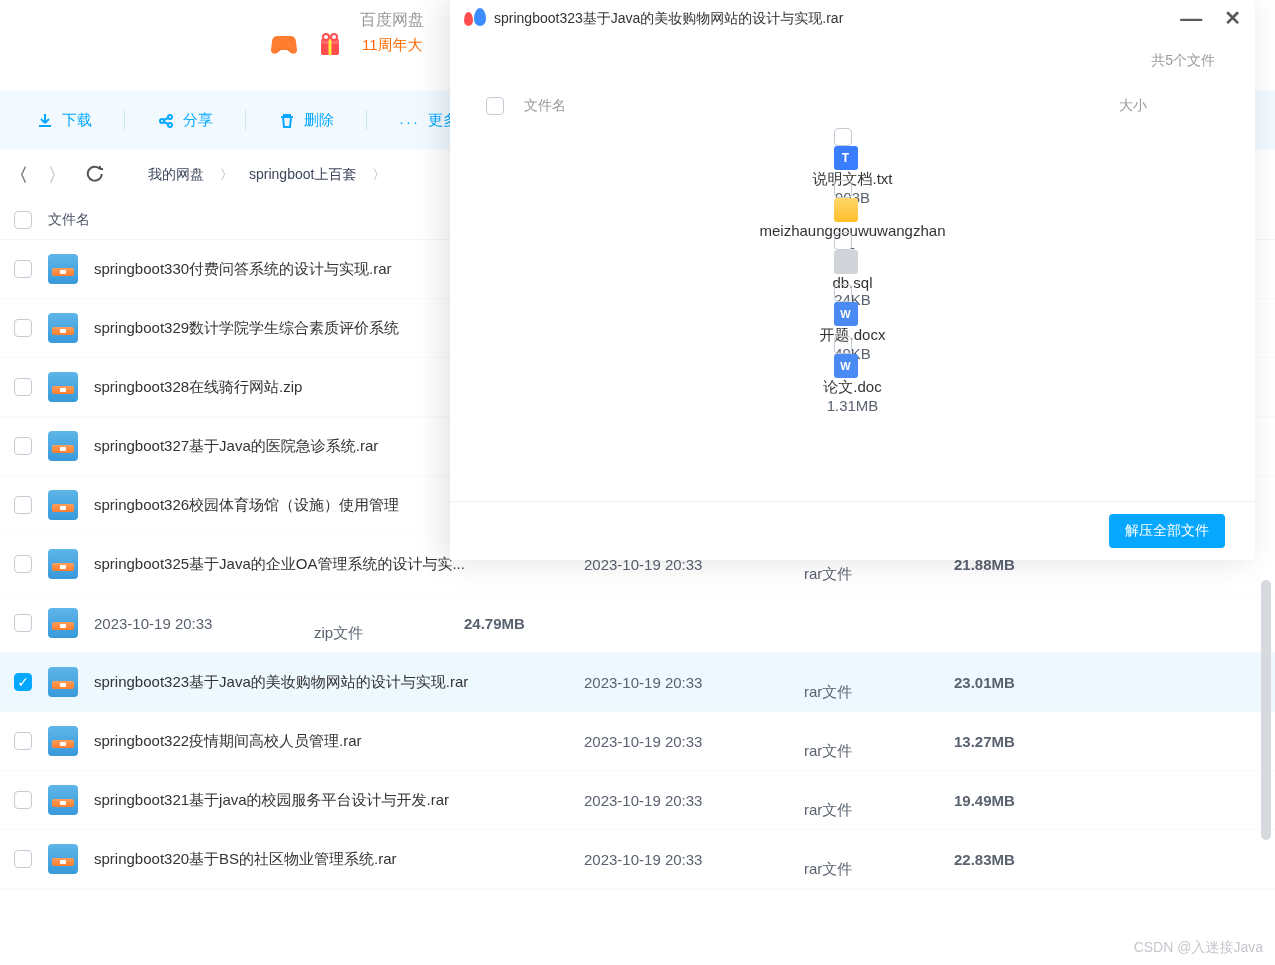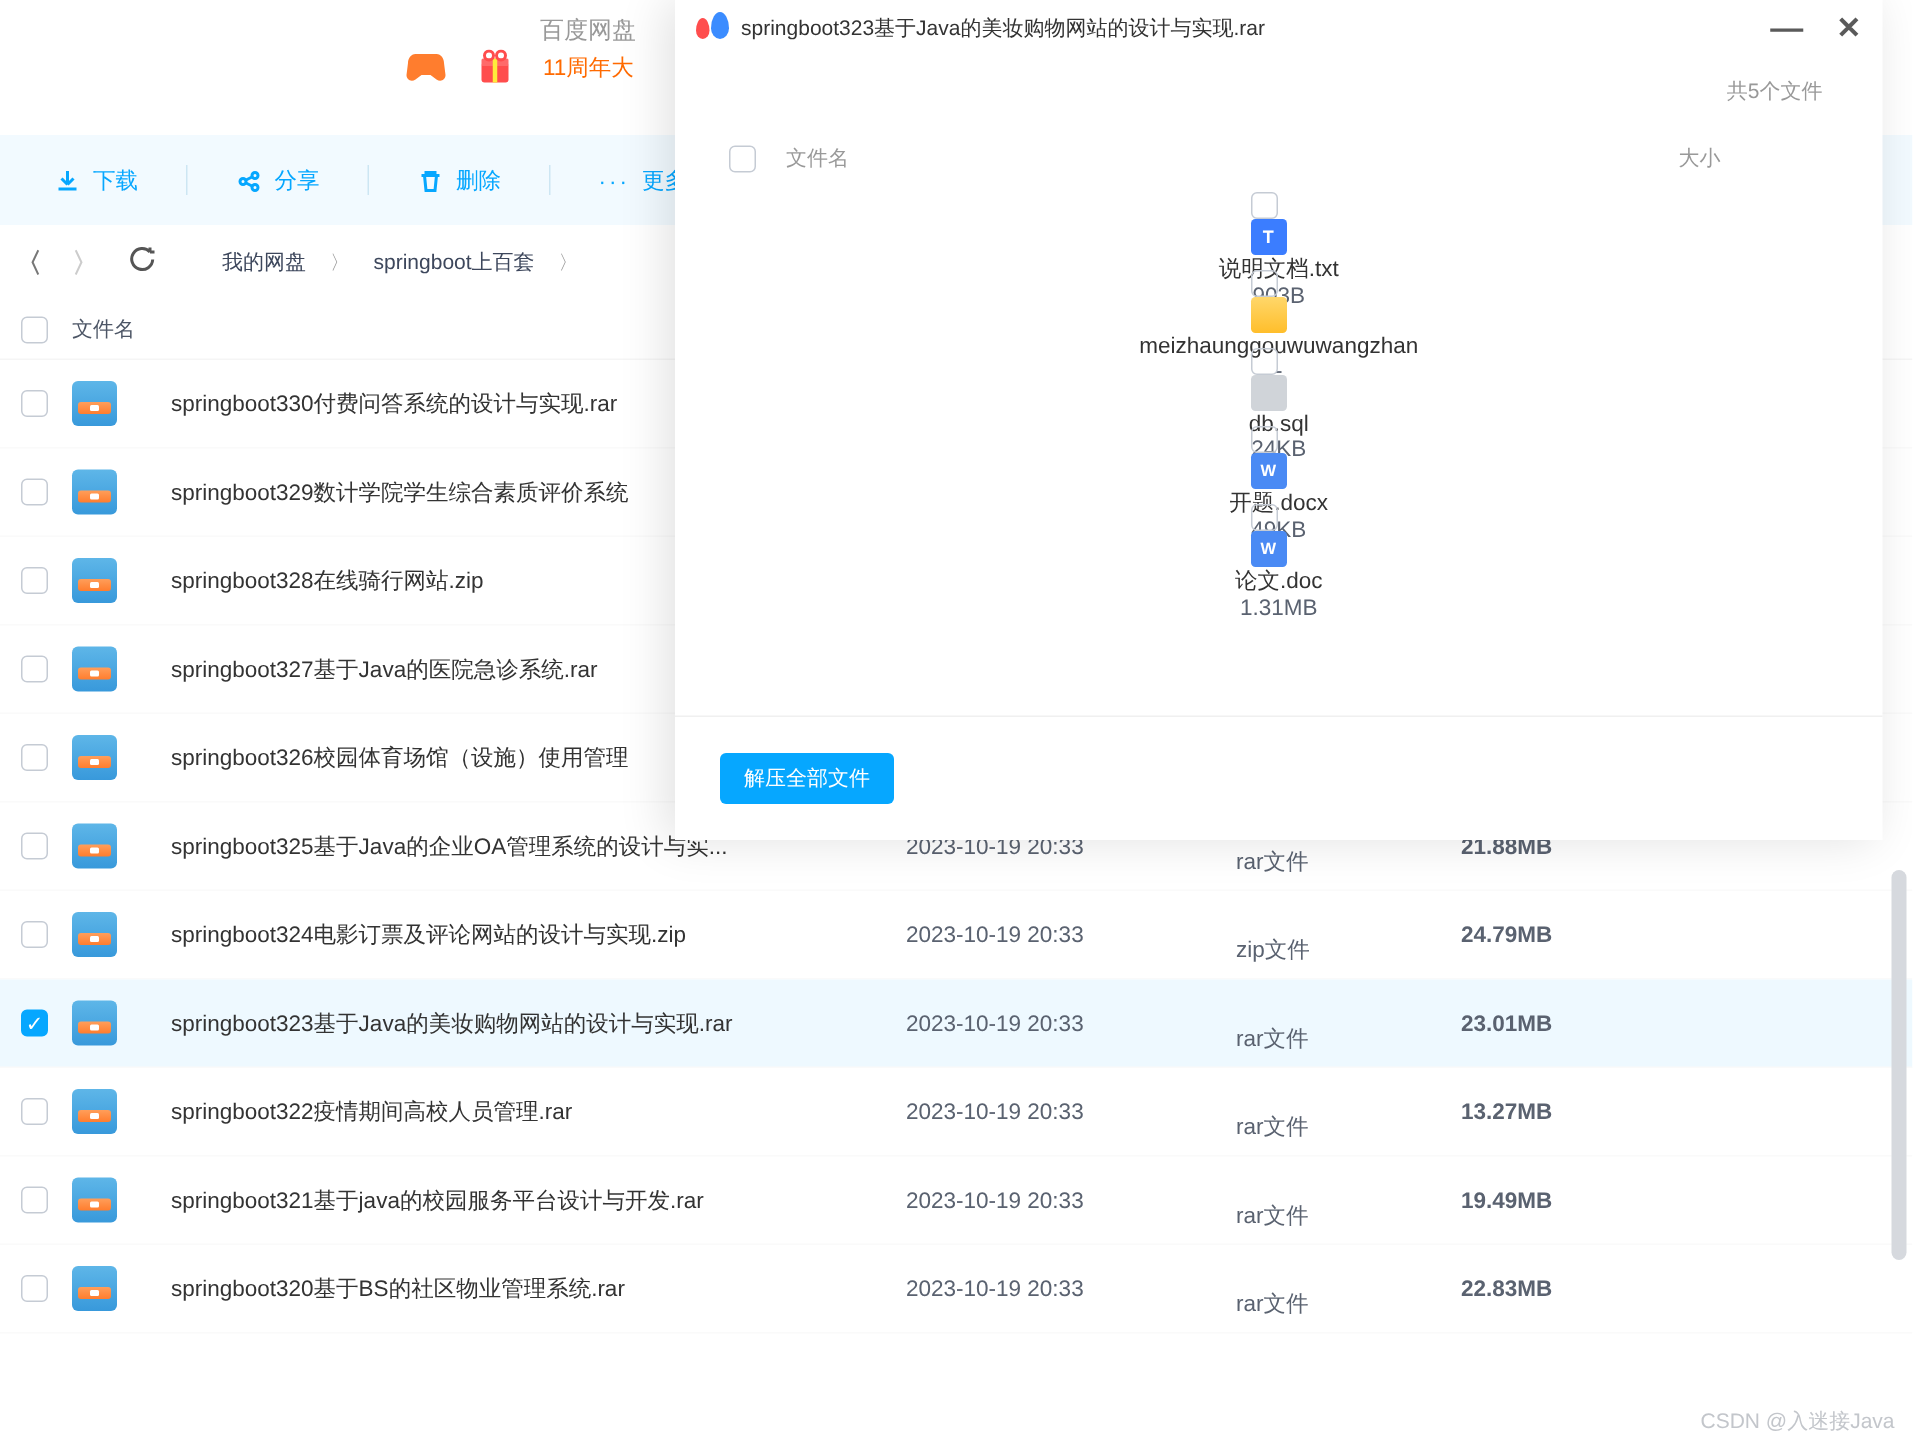--- a/index.html
+++ b/index.html
@@ -30,21 +30,21 @@
 
     
     .file-list { }
     .file-row { height: 59px; display: flex; align-items: center; padding: 0 8px; border-bottom: 1px solid #fafafa; }
     .file-row.selected { background: #eef9ff; }
     .file-row .chk { margin-left: 6px; margin-right: 16px; }
     .file-row .icon { width: 30px; height: 30px; margin-right: 16px; border-radius: 4px; }
     .rar-icon { background: linear-gradient(#5eb6e8, #3899db); position: relative; }
     .rar-icon::after { content: ""; position: absolute; top: 14px; left: 4px; right: 4px; height: 8px; background: linear-gradient(#ff9e5a, #ff7d2e); border-radius: 2px; }
     .rar-icon::before { content:""; position: absolute; top: 16px; left: 12px; width: 6px; height: 4px; background: #fff; border-radius: 1px; z-index:2;}
-    .file-row .name { flex: 0 0 490px; font-size: 15px; color: #333; white-space: nowrap; overflow: hidden; text-overflow: ellipsis; margin-left: 20px; }
+    .file-row .name { flex: 0 0 490px; font-size: 15px; color: #333; white-space: nowrap; overflow: hidden; text-overflow: ellipsis; }
     .file-row .date { flex: 0 0 220px; color: #5a6270; font-size: 15px; }
     .file-row .type { flex: 0 0 150px; color: #5a6270; font-size: 15px; margin-top: 20px; }
     .file-row .size { flex: 0 0 120px; color: #5a6270; font-size: 15px; font-weight: bold; }
 
     
     .chk { width: 18px; height: 18px; border: 1.5px solid #c5cbd4; border-radius: 4px; flex-shrink:0; display: flex; align-items: center; justify-content: center; }
     .chk.checked { background: #06a7ff; border-color: #06a7ff; color: #fff; font-size: 14px;}
     .chk.checked::after { content: "✓"; }
 
     
@@ -68,21 +68,21 @@
     .p-row .pname { flex: 1; font-size: 15px; color: #333; }
     .p-row .psize { flex: 0 0 100px; font-size: 15px; color: #5a6270; }
 
     .icon-txt { background: #3b7dff; position: relative; }
     .icon-txt::after{content:"T";position:absolute;inset:0;display:flex;align-items:center;justify-content:center;color:#fff;font-size:12px;font-weight:bold;}
     .icon-folder { background: linear-gradient(#ffd76a, #ffbe2b); }
     .icon-sql { background: #d0d4d9; }
     .icon-doc { background: #4a8af4; position: relative;}
     .icon-doc::after{content:"W";position:absolute;inset:0;display:flex;align-items:center;justify-content:center;color:#fff;font-size:11px;font-weight:bold;}
 
-    .popup-footer { padding: 24px 30px; display: flex; border-top: 1px solid #f0f0f0; }
+    .popup-footer { padding: 12px 30px; display: flex; justify-content: flex-end; border-top: 1px solid #f0f0f0; }
     .extract-btn { background: #06a7ff; color: #fff; padding: 8px 16px; border-radius: 4px; font-size: 14px; cursor: pointer; }
 
     
     .scrollbar { position:absolute; right:4px; top:580px; width:10px; height:260px; background:#d6d9de; border-radius:5px; }
     
     .watermark { position: absolute; right: 12px; bottom: 8px; font-size: 14px; color: #c3c6cb; }
 
     
     .baidu-logo { width: 22px; height: 22px; position: relative; flex-shrink:0;}
     .baidu-logo::before{content:"";position:absolute;left:0;top:4px;width:9px;height:14px;background:#ff4d4d;border-radius:50% 50% 50% 50% / 60% 60% 40% 40%;}
@@ -210,21 +210,20 @@
     <div class="chk "></div>
     <div class="icon rar-icon"></div>
     <div class="name">springboot325基于Java的企业OA管理系统的设计与实...</div>
     <div class="date">2023-10-19 20:33</div>
     <div class="type">rar文件</div>
     <div class="size">21.88MB</div>
     </div>
     <div class="file-row">
     <div class="chk "></div>
     <div class="icon rar-icon"></div>
-    <div class="name">springboot324电影订票及评论网站的设计与实现.zip</div>
     <div class="date">2023-10-19 20:33</div>
     <div class="type">zip文件</div>
     <div class="size">24.79MB</div>
     </div>
     <div class="file-row selected">
     <div class="chk checked"></div>
     <div class="icon rar-icon"></div>
     <div class="name">springboot323基于Java的美妆购物网站的设计与实现.rar</div>
     <div class="date">2023-10-19 20:33</div>
     <div class="type">rar文件</div>

